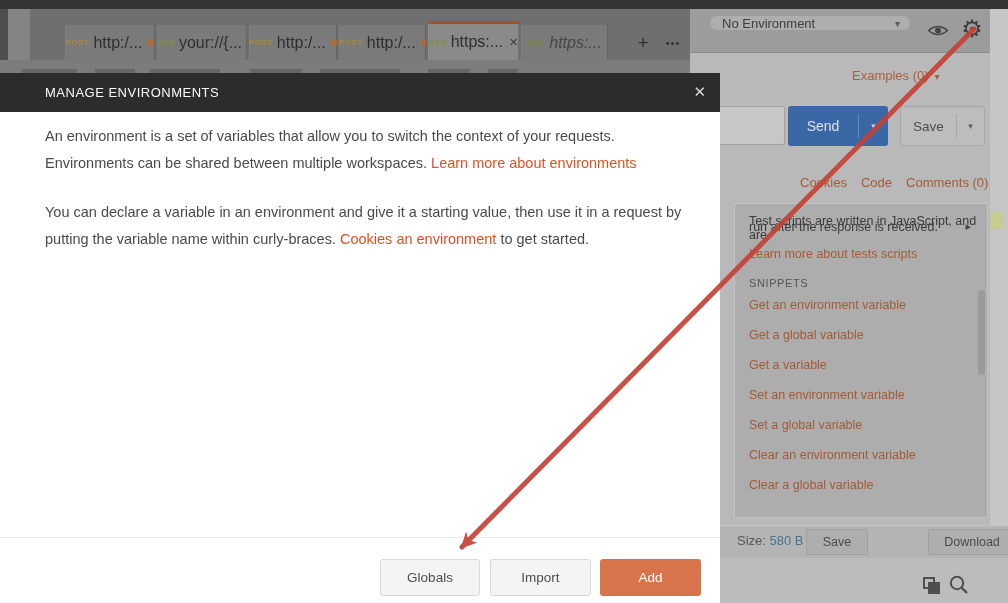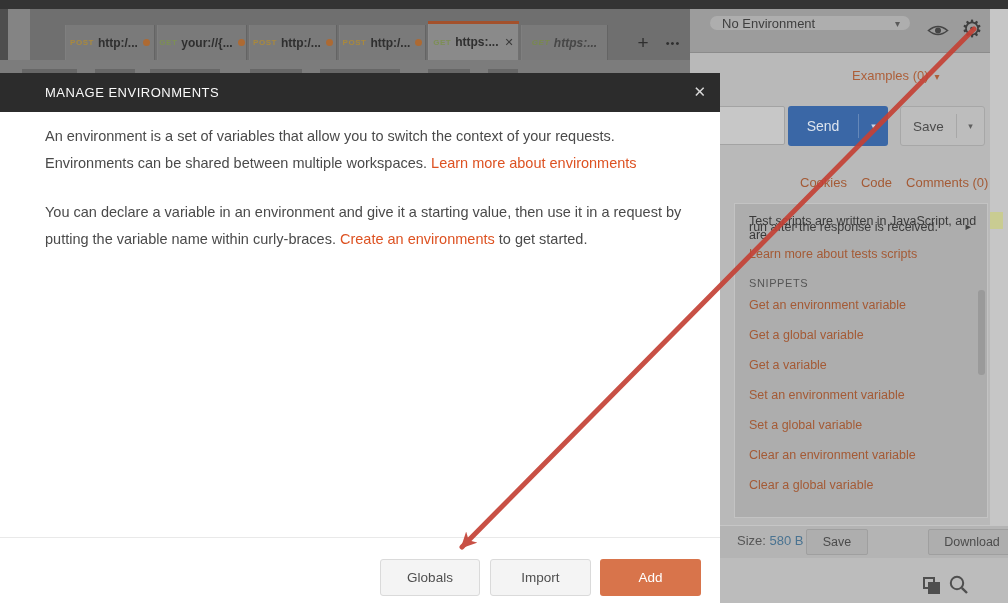--- a/index.html
+++ b/index.html
@@ -16,21 +16,21 @@
   .urlsliver { left:0; top:60px; width:720px; height:13px; background:#7c7c7c; }
   .smudge { position:absolute; top:9px; height:4px; background:#565656; opacity:.55; }
 
   .tab { position:absolute; top:25px; height:35px; background:#7a7a7a;
     display:flex; align-items:center; justify-content:center;
     box-shadow: inset -1px 0 0 rgba(0,0,0,.18), inset 1px 0 0 rgba(255,255,255,.04); }
   .tab.active { top:21px; height:39px; background:#8a8a8a; border-top:3px solid #a3512c; }
   .tab .m { font-size:8px; font-weight:bold; letter-spacing:.5px; margin-right:4px; }
   .tab .m.post { color:#a8893f; }
   .tab .m.get  { color:#7d8f55; }
-  .tab .t { font-size:12px; color:#2f2f2f;font-weight:bold; }
+  .tab .t { font-size:16px; color:#2f2f2f; }
   .tab.preview .m, .tab.preview .t { font-style:italic; color:#474747; }
   .tab.preview .m { color:#79894f; }
   .tab .dot { width:7px; height:7px; border-radius:50%; background:#ad6a33; margin-left:5px; }
   .tab .x { font-size:11px; color:#3a3a3a; margin-left:6px; }
   .tabplus { left:630px; top:25px; width:26px; height:35px; color:#2f2f2f; font-size:19px;
     display:flex; align-items:center; justify-content:center; }
   .tabmore { left:658px; top:25px; width:30px; height:35px; color:#2f2f2f; font-size:11px;
     letter-spacing:1px; display:flex; align-items:center; justify-content:center; }
 
   
@@ -231,21 +231,21 @@
     </svg>
   </div>
 
   <div class="abs modal">
     <div class="mhead">
       <span class="mtitle">MANAGE ENVIRONMENTS</span>
       <span class="mclose">✕</span>
     </div>
     <div class="mbody">
       <p><span>An environment is a set of variables that allow you to switch the context of your requests. Environments can be shared between multiple workspaces. </span><a href="#">Learn more about environments</a></p>
-      <p><span>You can declare a variable in an environment and give it a starting value, then use it in a request by putting the variable name within curly-braces. </span><a href="#">Create an environments</a><span> to get started.</span></p>
+      <p><span>You can declare a variable in an environment and give it a starting value, then use it in a request by putting the variable name within curly-braces. </span><a href="#">Cookies an environment</a><span> to get started.</span></p>
     </div>
     <div class="mfoot">
       <div class="fbtn ghost" style="left:380px;width:100px;">Globals</div>
       <div class="fbtn primary" style="left:600px;width:101px;">Add</div>
       <div class="fbtn ghost" style="left:490px;width:101px;">Import</div>
     </div>
   </div>
 
   <svg class="arrowsvg" viewBox="0 0 1008 603">
     <defs>

